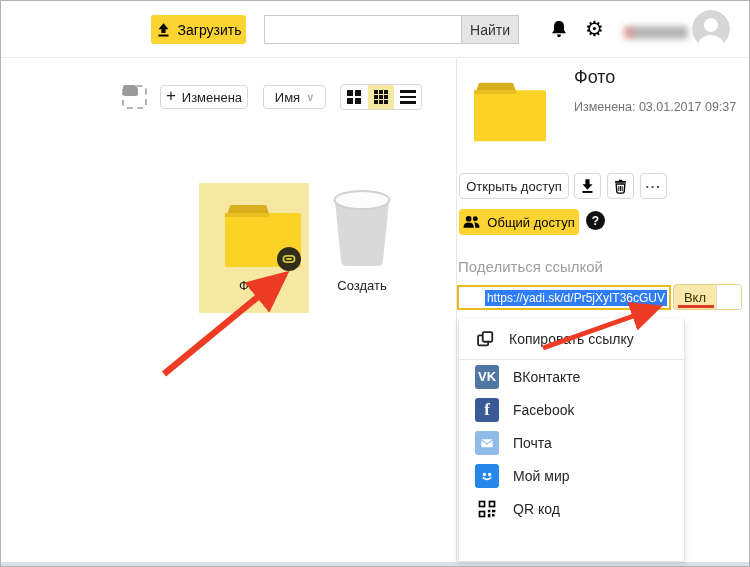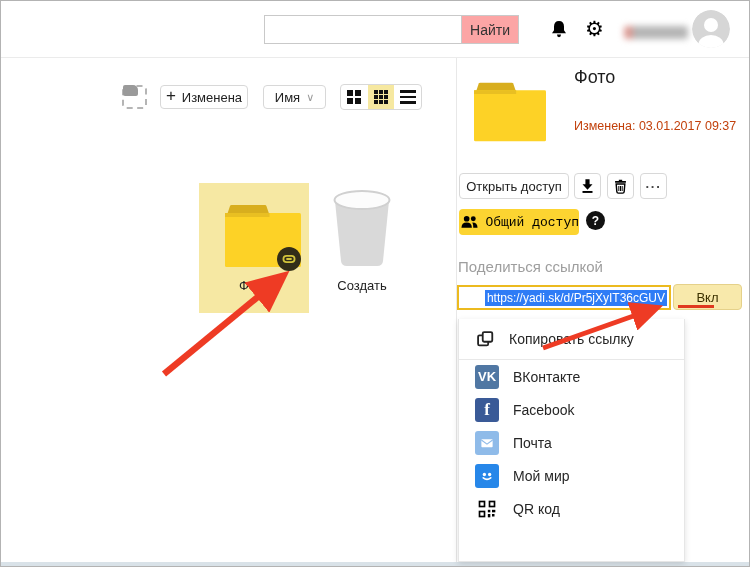--- a/index.html
+++ b/index.html
@@ -11,21 +11,21 @@
   .header { position:absolute; left:0; top:0; width:100%; height:57px;
             background:#fff; border-bottom:1px solid #ebebeb; }
   .btn-upload { position:absolute; left:150px; top:14px; width:95px; height:29px;
                 background:#fcd431; border:none; border-radius:3px; cursor:pointer;
                 font-family:inherit; font-size:14px; color:#000; display:flex;
                 align-items:center; justify-content:center; gap:7px; }
   .search-input { position:absolute; left:263px; top:14px; width:197px; height:29px;
                   border:1px solid #c9c9c9; border-right:none; padding:0 8px;
                   font-family:inherit; font-size:13px; outline:none; }
   .btn-search { position:absolute; left:460px; top:14px; width:58px; height:29px;
-                background:#fca5a5; border:1px solid #c9c9c9; font-family:inherit;
+                background:#e5e5e5; border:1px solid #c9c9c9; font-family:inherit;
                 font-size:14px; color:#333; cursor:pointer; }
   .icon-bell { position:absolute; left:549px; top:19px; width:18px; height:19px; cursor:pointer; }
   .icon-gear { position:absolute; left:584px; top:15px; font-size:21px; color:#000;
                cursor:pointer; line-height:26px; }
   .user-blur { position:absolute; left:623px; top:25px; width:64px; height:13px;
                border-radius:3px; filter:blur(3px);
                background:linear-gradient(90deg,#dc9b94 0 9px,#b5b5b5 9px); }
   .avatar { position:absolute; left:691px; top:9px; width:38px; height:38px;
             border-radius:50%; overflow:hidden; cursor:pointer; }
 
@@ -58,40 +58,40 @@
                    background:#f6e8a3; cursor:pointer; }
   .file-item { position:absolute; width:110px; text-align:center; cursor:pointer; }
   .file-label { font-size:13px; color:#222; margin-top:7px; display:block; }
   .badge-link { position:absolute; left:276px; top:246px; width:24px; height:24px;
                 border-radius:50%; background:#322d18; display:flex; align-items:center;
                 justify-content:center; z-index:3; }
   .sep-v { position:absolute; left:455px; top:57px; width:1px; height:510px; background:#e8e8e8; }
 
   
   .dt-title { position:absolute; left:573px; top:66px; font-size:18px; color:#1d1d1d; }
-  .dt-modified { position:absolute; left:573px; top:99px; font-size:12.5px; color:#c2410c;margin-top:19px; }
+  .dt-modified { position:absolute; left:573px; top:99px; font-size:12.5px; color:#737373; }
   .btn-open { position:absolute; left:458px; top:172px; width:110px; height:26px; }
   .btn-sq { position:absolute; top:172px; width:27px; height:26px; }
   .btn-more { letter-spacing:1px; font-weight:bold; color:#444; font-size:13px; }
   .btn-share { position:absolute; left:458px; top:208px; width:120px; height:26px;
-               background:#fcd431; border:none; border-radius:4px; font-family:Liberation Mono, monospace;
+               background:#fcd431; border:none; border-radius:4px; font-family:Liberation Sans, sans-serif;
                font-size:13px; color:#000; cursor:pointer; display:flex;
-               align-items:center; justify-content:flex-end; gap:7px; }
+               align-items:center; justify-content:center; gap:7px; }
   .help-circle { position:absolute; left:585px; top:210px; width:19px; height:19px;
                  border-radius:50%; background:#111; color:#fff; font-size:12px;
                  font-weight:bold; display:flex; align-items:center; justify-content:center;
                  cursor:pointer; }
   .share-label { position:absolute; left:457px; top:257px; font-size:15px; color:#9e9e9e; }
   .link-input { position:absolute; left:456px; top:284px; width:214px; height:25px;
                 background:#fff; border:2px solid #ecba1f; display:flex; align-items:center;
                 padding:0 2px; cursor:text; overflow:hidden; white-space:nowrap;justify-content:flex-end; }
   .link-sel { background:#2e7cf6; color:#fff; font-size:12px; padding:1px 2px; }
   .toggle { position:absolute; left:672px; top:283px; width:69px; height:26px;
             border:1px solid #e5d18a; border-radius:4px; display:flex; overflow:hidden;
-            cursor:pointer; background:#f8e9ab;flex-direction:column; }
+            cursor:pointer; background:#f8e9ab; }
   .toggle-on { flex:1; display:flex; align-items:center; justify-content:center;
                font-size:13px; color:#3c3200; }
   .toggle-knob { width:25px; background:#fff; border-left:1px solid #ddd; }
   .red-underline { position:absolute; left:677px; top:304px; width:36px; height:3px;
                    background:#e0391f; z-index:6; }
 
   
   .menu { position:absolute; left:457px; top:318px; width:227px; height:243px;
           background:#fff; border:1px solid #e6e6e6; border-top:none;
           box-shadow:0 2px 6px rgba(0,0,0,.12); z-index:40; }
@@ -115,20 +115,27 @@
             pointer-events:none; z-index:60; }
   .bottom-strip { position:absolute; left:0; bottom:0; width:100%; height:4px;
                   background:#d9e2e8; z-index:5; }
 </style>
 </head>
 <body>
 
 <div class="page">
 
   <div class="header">
+    <button class="btn-upload">
+      <svg width="15" height="16" viewBox="0 0 18 18">
+        <path d="M9 1 L15 8 H11.5 V12.5 H6.5 V8 H3 z" fill="#000"></path>
+        <rect x="3" y="14.5" width="12" height="2.3" fill="#000"></rect>
+      </svg>
+      <span>Загрузить</span>
+    </button>
     <input class="search-input" type="text" value="" style="">
     <button class="btn-search">Найти</button>
     <svg class="icon-bell" viewBox="0 0 18 19">
       <path d="M9 1 q5 0 5 5.6 v3.6 l2 3 H2 l2-3 V6.6 Q4 1 9 1 z" fill="#000"></path>
       <path d="M7 14.6 q0 2.6 2 2.6 t2-2.6 z" fill="#000"></path>
     </svg>
     <span class="icon-gear">⚙</span>
     <div class="user-blur"></div>
     <div class="avatar">
       <svg width="38" height="38" viewBox="0 0 38 38">

